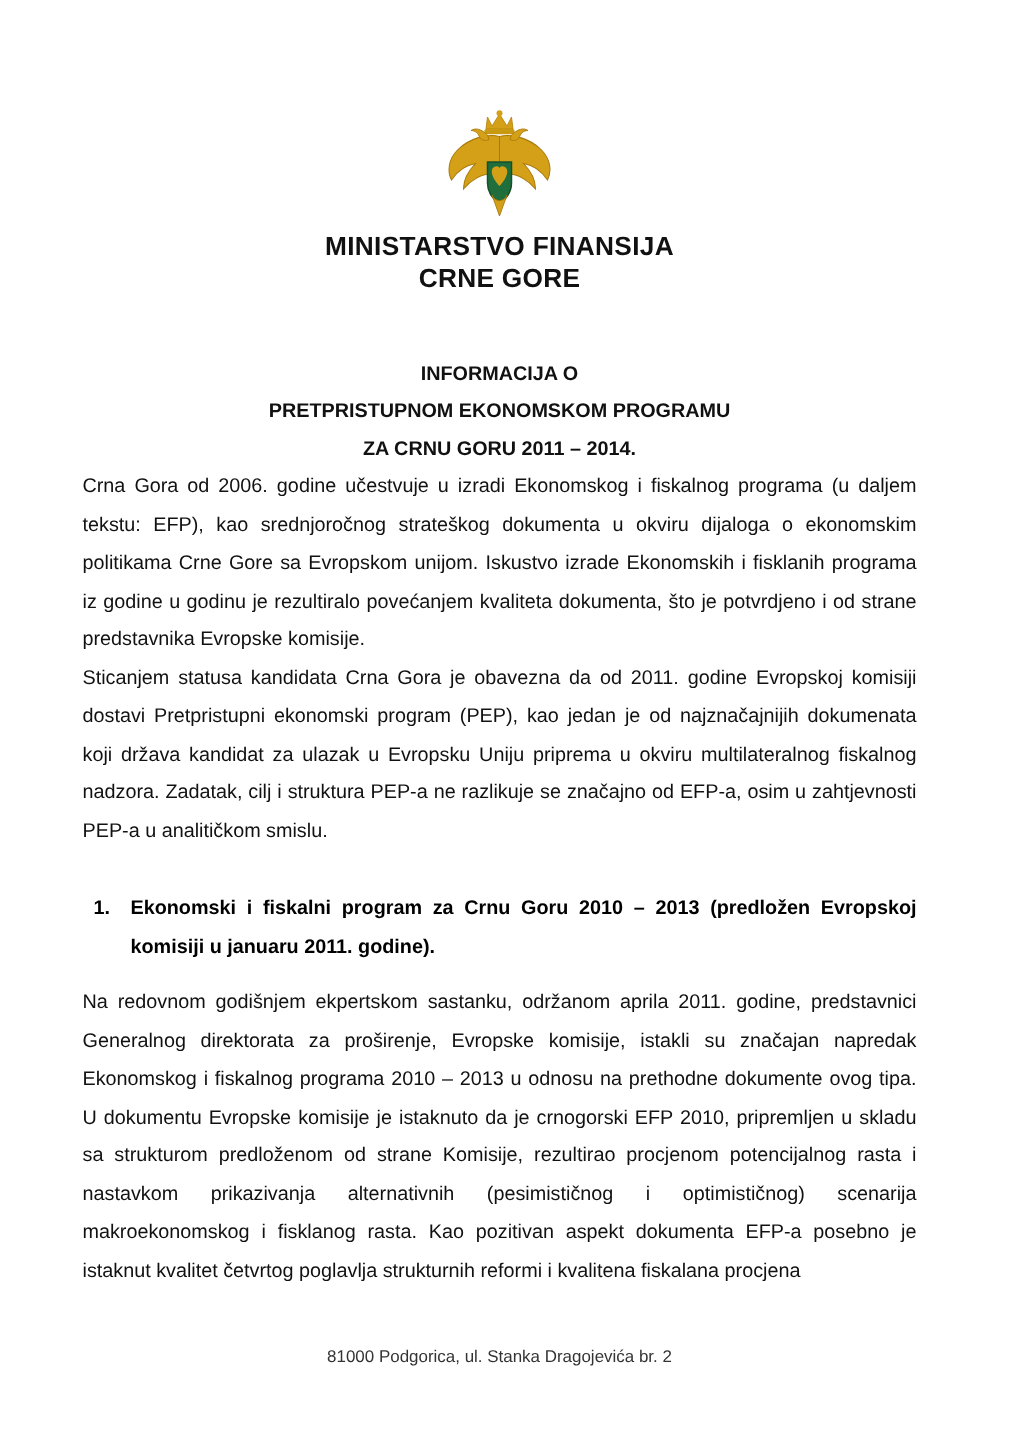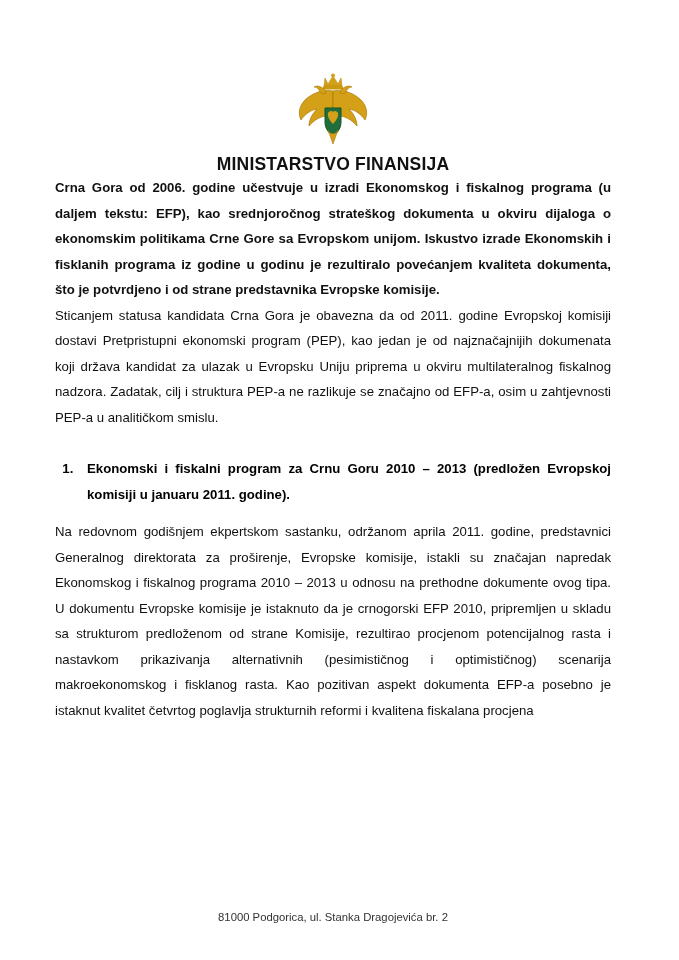--- a/index.html
+++ b/index.html
@@ -49,21 +49,21 @@
     margin-top: 40px;
     color: #111;
   }
   p.body-text {
     font-size: 13.2px;
     line-height: 25.5px;
     text-align: justify;
     margin: 0;
     color: #111;
   }
-  .gap-large { margin-top: 32px; font-weight: bold; }
+  .gap-large { margin-top: 32px; }
   .gap-med { margin-top: 26px; }
   ol.numbered {
     margin: 26px 0 12px 0;
     padding-left: 22px;
     font-size: 13.2px;
     line-height: 25.5px;
     font-weight: bold;
   }
   ol.numbered li {
     padding-left: 10px;
@@ -75,21 +75,21 @@
   .footer {
     position: absolute;
     left: 0;
     right: 0;
     bottom: 34px;
     text-align: center;
     font-size: 11.3px;
     line-height: 18px;
     color: #333;
   }
-  .footer div { margin: 0; }
+  .footer div { margin: 12px; }
 </style>
 </head>
 <body>
 
 <div class="page">
 
   <div class="crest-wrap">
     <span class="crest">
       <svg width="76" height="72" viewBox="0 0 76 72" xmlns="http://www.w3.org/2000/svg">
 
@@ -106,22 +106,28 @@
         <path d="M30 36 L46 36 L46 50 C46 57 42 61 38 64 C34 61 30 57 30 50 Z" fill="#1f6e3c" stroke="#155229" stroke-width="1"></path>
         <path d="M33 41 C34 39 37 38 38 40 C39 38 42 39 43 41 C44 45 40 50 38 52 C36 50 32 45 33 41 Z" fill="#d4a017"></path>
 
         <path d="M33 58 L38 72 L43 58 C41 63 35 63 33 58 Z" fill="#d4a017" stroke="#a8790b" stroke-width="0.6"></path>
       </svg>
     </span>
   </div>
 
   <div class="ministry">
     <div>MINISTARSTVO FINANSIJA</div>
+    <div>CRNE GORE</div>
   </div>
 
+  <div class="doc-title">
+    <div>INFORMACIJA O</div>
+    <div>PRETPRISTUPNOM EKONOMSKOM PROGRAMU</div>
+    <div>ZA CRNU GORU 2011 – 2014.</div>
+  </div>
 
   <p class="body-text gap-large">Crna Gora od 2006. godine učestvuje u izradi Ekonomskog i fiskalnog programa (u daljem tekstu: EFP), kao srednjoročnog strateškog dokumenta u okviru dijaloga o ekonomskim politikama Crne Gore sa Evropskom unijom. Iskustvo izrade Ekonomskih i fisklanih programa iz godine u godinu je rezultiralo povećanjem kvaliteta dokumenta, što je potvrdjeno i od strane predstavnika Evropske komisije.</p>
 
   <p class="body-text gap-med">Sticanjem statusa kandidata Crna Gora je obavezna da od 2011. godine Evropskoj komisiji dostavi Pretpristupni ekonomski program (PEP), kao jedan je od najznačajnijih dokumenata koji država kandidat za ulazak u Evropsku Uniju priprema u okviru multilateralnog fiskalnog nadzora. Zadatak, cilj i struktura PEP-a ne razlikuje se značajno od EFP-a, osim u zahtjevnosti PEP-a u analitičkom smislu.</p>
 
   <ol class="numbered">
     <li>Ekonomski i fiskalni program za Crnu Goru 2010 – 2013 (predložen Evropskoj komisiji u januaru 2011. godine).</li>
   </ol>
 
   <p class="body-text gap-med">Na redovnom godišnjem ekpertskom sastanku, održanom aprila 2011. godine, predstavnici Generalnog direktorata za proširenje, Evropske komisije, istakli su značajan napredak Ekonomskog i fiskalnog programa 2010 – 2013 u odnosu na prethodne dokumente ovog tipa. U dokumentu Evropske komisije je istaknuto da je crnogorski EFP 2010, pripremljen u skladu sa strukturom predloženom od strane Komisije, rezultirao procjenom potencijalnog rasta i nastavkom prikazivanja alternativnih (pesimističnog i optimističnog) scenarija makroekonomskog i fisklanog rasta. Kao pozitivan aspekt dokumenta EFP-a posebno je istaknut kvalitet četvrtog poglavlja strukturnih reformi i kvalitena fiskalana procjena</p>

